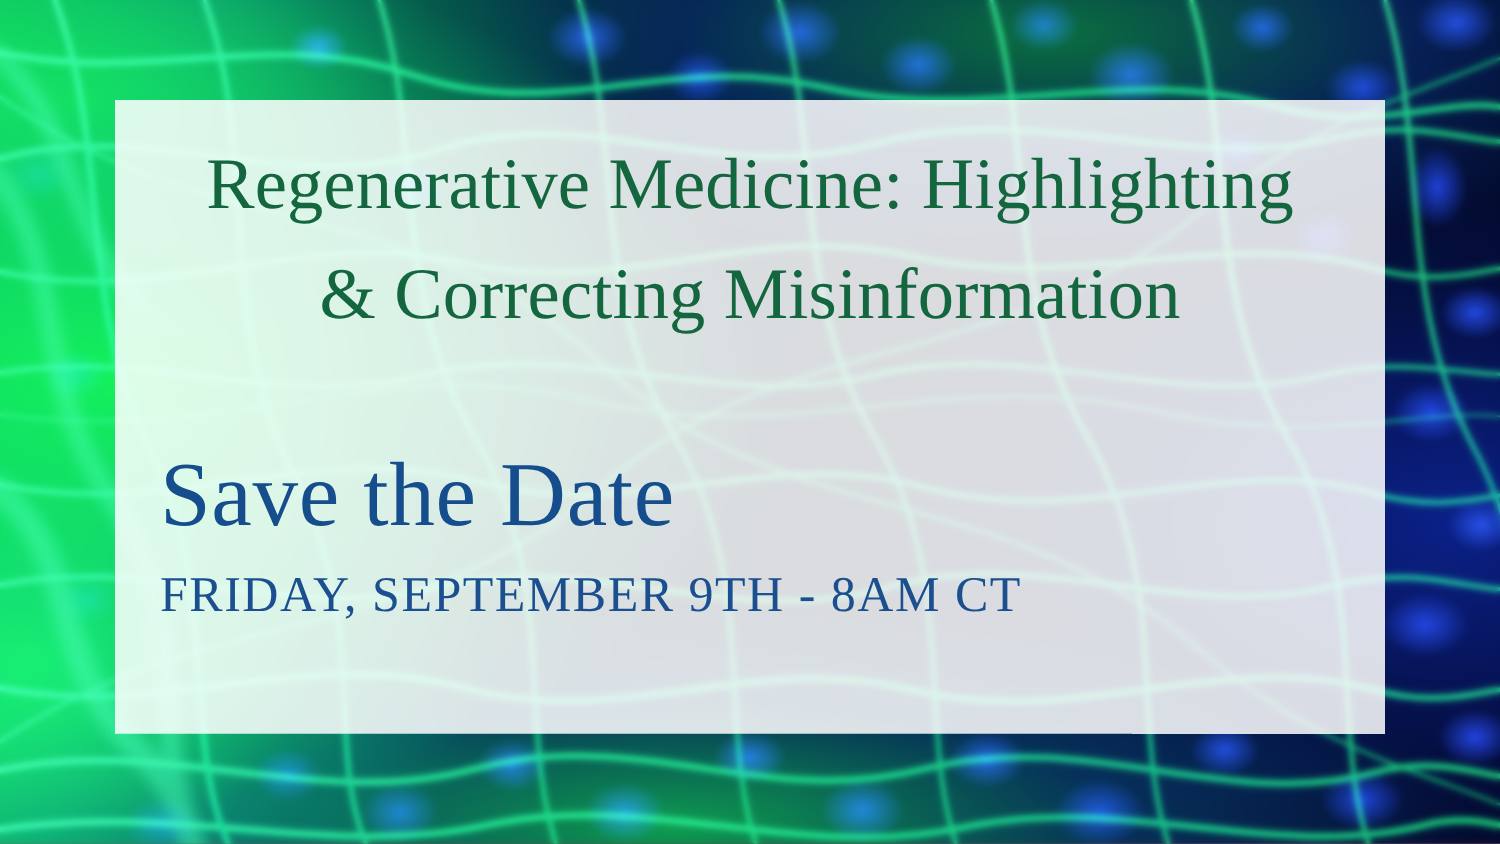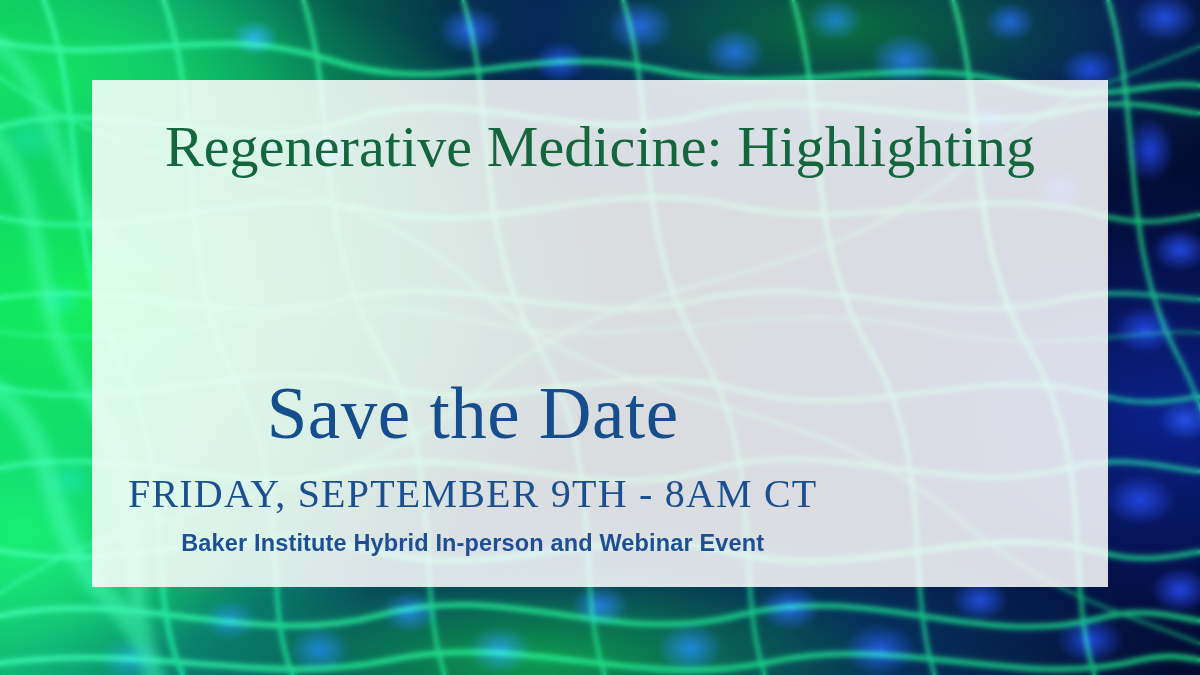--- a/index.html
+++ b/index.html
@@ -110,22 +110,21 @@
     font-size: 58px;
     line-height: 1.52;
     color: #14663f;
     letter-spacing: 0.1px;
     white-space: nowrap;
   }
 
   .date-block {
     position: absolute;
     left: 36px;
-    top: 296px;
-    text-align: center;
+    top: 278px;
   }
   .save-the-date {
     font-family: "Liberation Serif", "DejaVu Serif", serif;
     font-size: 73px;
     line-height: 1.04;
     color: #164d8c;
     letter-spacing: 0.5px;
     white-space: nowrap;
   }
   .date-line {
@@ -208,22 +207,22 @@
     </svg>
   </div>
 
   <div class="bg-layer bg-nuclei"></div>
   <div class="bg-layer bg-bloom"></div>
 
   <div id="panel">
 
     <div class="title-block">
       <div class="title-line">Regenerative Medicine: Highlighting</div>
+      <div class="title-line">&amp; Correcting Misinformation</div>
     </div>
 
     <div class="date-block">
       <div class="save-the-date">Save the Date</div>
       <div class="date-line">FRIDAY, SEPTEMBER 9TH - 8AM CT</div>
-      <div class="event-line">Baker Institute Hybrid In-person and Webinar Event</div>
     </div>
 
   </div>
 </div>
 
 </body></html>

